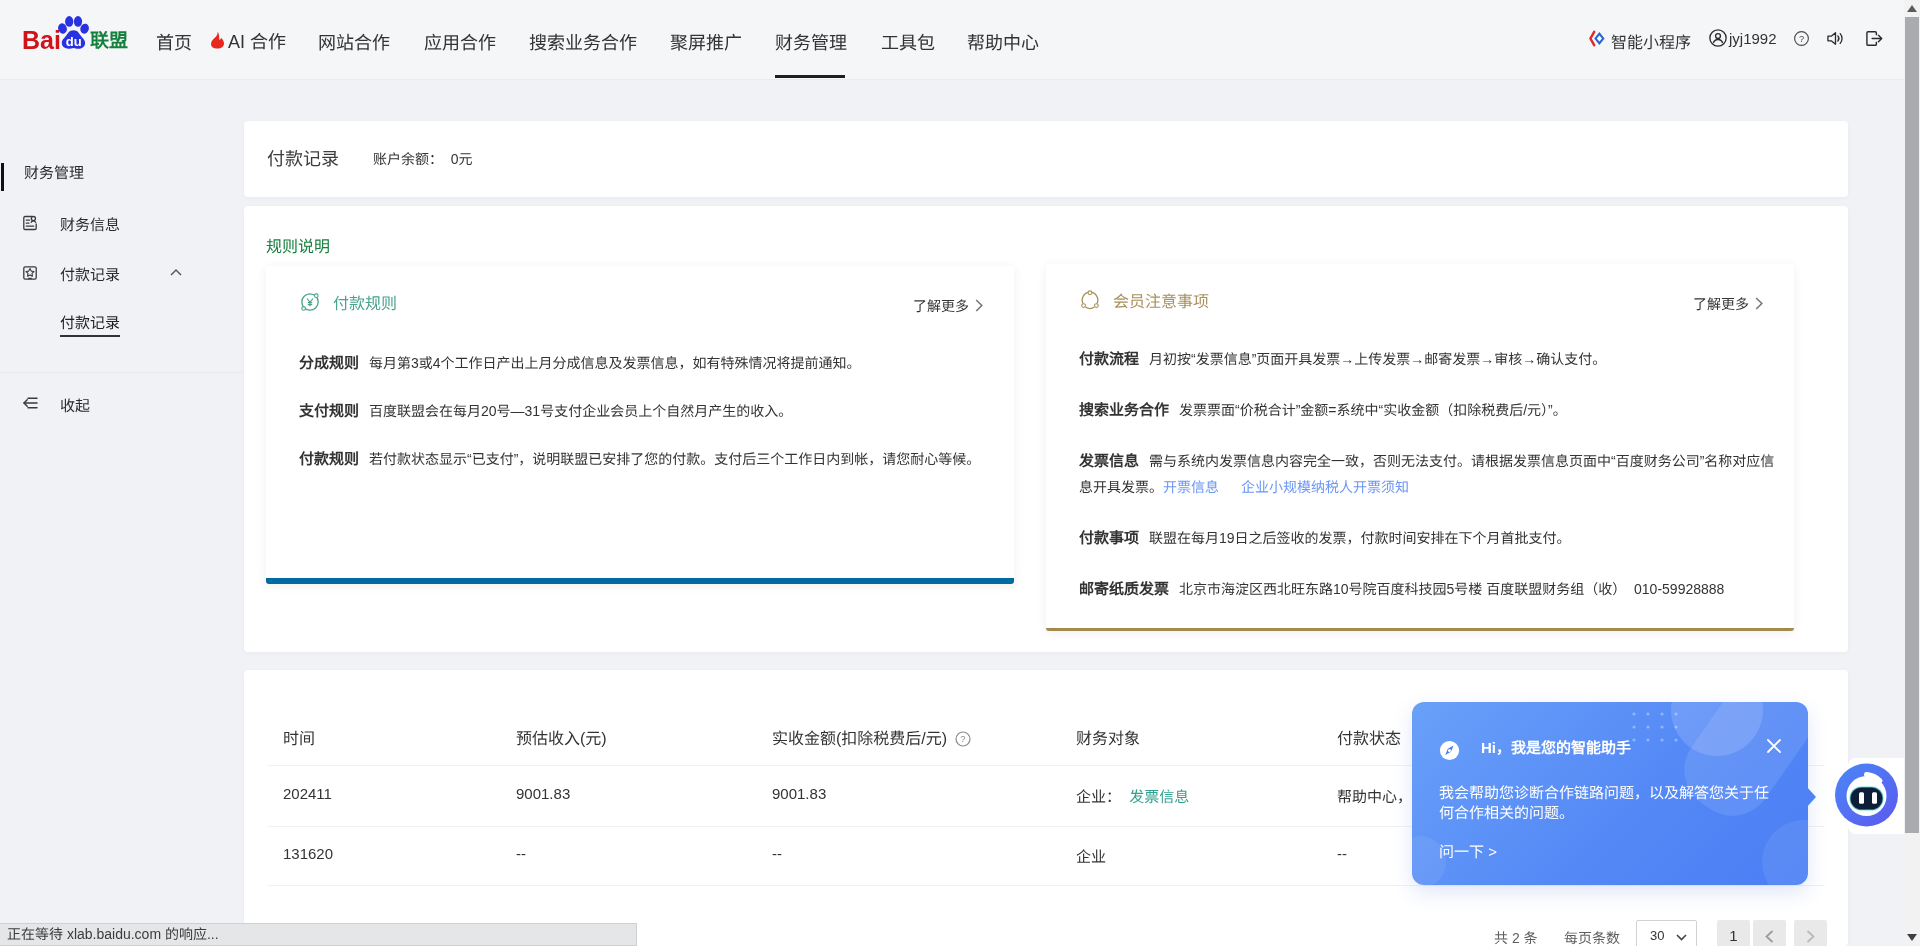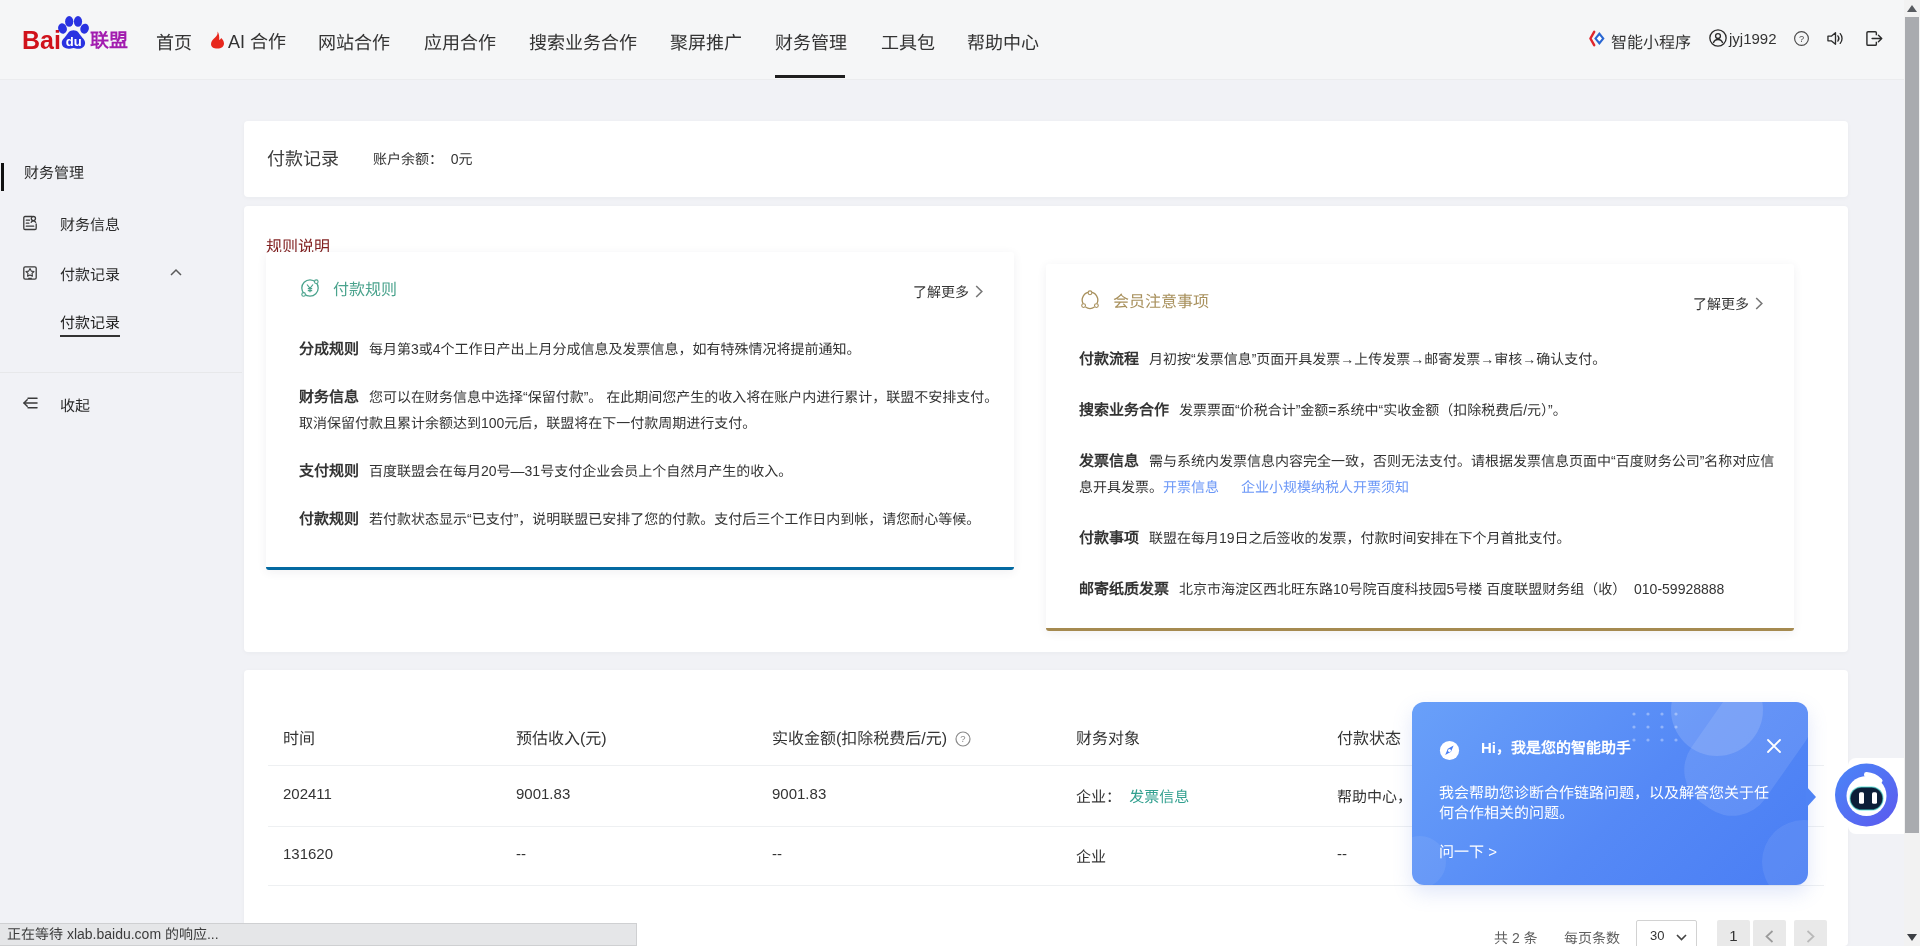--- a/index.html
+++ b/index.html
@@ -3,43 +3,43 @@
 <meta charset="utf-8">
 <title>付款记录</title>
 <style>
 *{margin:0;padding:0;box-sizing:border-box}
 html,body{width:1920px;height:946px;overflow:hidden}
 body{font-family:"Liberation Sans",sans-serif;background:#f1f2f6;color:#333;position:relative}
 
 #hd{position:absolute;left:0;top:0;width:1920px;height:80px;background:#f5f6f7;border-bottom:1px solid #ebecee}
 .logo{position:absolute;left:22px;top:12px;width:110px;height:40px}
 .logo .bai{position:absolute;left:0;top:16px;font-size:25px;font-weight:bold;color:#d0121b;line-height:25px}
-.logo .lm{position:absolute;left:68px;top:19px;font-size:19px;font-weight:bold;color:#a21caf;line-height:19px}
+.logo .lm{position:absolute;left:68px;top:19px;font-size:19px;font-weight:bold;color:#15803d;line-height:19px}
 #nav{position:absolute;left:0;top:0;height:80px;width:1100px}
 #nav .it{position:absolute;top:28px;font-size:18px;color:#333;white-space:nowrap;display:flex;align-items:center}
 #nav .it.act:after{content:"";position:absolute;left:0;width:70px;top:47px;height:3px;background:#1e1e1e}
 .hr-right .ic{position:absolute}
 .hr-right .txt{position:absolute;font-size:16px;color:#333;top:29px;white-space:nowrap}
 
 #sb{position:absolute;left:0;top:80px;width:243px;height:866px}
 .sb-bar{position:absolute;left:1px;top:83px;width:3px;height:28px;background:#111}
 .sb-t1{position:absolute;left:24px;top:81px;font-size:15px;color:#2b2b2b}
 .sb-item{position:absolute;left:60px;font-size:15px;color:#2b2b2b}
 .sb-ic{position:absolute;left:22px}
 .sb-sub{position:absolute;left:60px;top:231px;font-size:15px;color:#222;padding-bottom:3px;border-bottom:2px solid #333}
 .sb-div{position:absolute;left:0;top:292px;width:242px;height:1px;background:#e7e8ea}
 
 .card{position:absolute;background:#fff;border-radius:4px;box-shadow:0 1px 4px rgba(35,46,62,.04)}
 #card-top{left:244px;top:121px;width:1604px;height:76px}
 #card-top .h{position:absolute;left:23px;top:23px;font-size:18px;color:#3d3d3d}
 #card-top .bal{position:absolute;left:129px;top:27px;font-size:14px;color:#333}
 #card-rules{left:244px;top:206px;width:1604px;height:446px}
-#card-rules .h{position:absolute;left:22px;top:27px;font-size:16px;color:#7f1d1d}
+#card-rules .h{position:absolute;left:22px;top:27px;font-size:16px;color:#15803d}
 .icard{position:absolute;background:#fff;border-radius:3px;box-shadow:0 2px 10px rgba(60,70,90,.08)}
-#ic-a{left:22px;top:46px;width:748px;height:318px;border-bottom:3px solid #0369a1}
+#ic-a{left:22px;top:60px;width:748px;height:318px;border-bottom:6px solid #0369a1}
 #ic-b{left:802px;top:58px;width:748px;height:367px;border-bottom:3px solid #a58a50}
 .ic-head{position:absolute;top:24px;left:33px;display:flex;align-items:center}
 .ic-head .tt{font-size:16px;margin-left:12px}
 #ic-a .tt{color:#4aa38d}
 #ic-b .tt{color:#a8905c}
 .more{position:absolute;top:29px;right:31px;font-size:14px;color:#333}
 .more .ch{display:inline-block;margin-left:6px}
 .ic-body{position:absolute;left:33px;width:714px;font-size:14px;color:#333}
 #ic-a .ic-body{top:84px}
 #ic-b .ic-body{top:82px}
@@ -175,21 +175,20 @@
         <circle cx="17.3" cy="4.7" r="1.8" fill="#fff" stroke="#4aa38d" stroke-width="1.1"></circle>
         <circle cx="4.6" cy="17.4" r="1.8" fill="#fff" stroke="#4aa38d" stroke-width="1.1"></circle>
       </svg>
       <span class="tt">付款规则</span>
     </div>
     <div class="more">了解更多<span class="ch"><svg width="8" height="13" viewBox="0 0 8 13" style="vertical-align:-1px">
             <path d="M1.2 1 L6.8 6.5 L1.2 12" fill="none" stroke="#777" stroke-width="1.6"></path>
           </svg></span></div>
     <div class="ic-body">
       <p><b>分成规则</b>每月第3或4个工作日产出上月分成信息及发票信息，如有特殊情况将提前通知。</p>
-      <p><b>财务信息</b>您可以在财务信息中选择“保留付款”。 在此期间您产生的收入将在账户内进行累计，联盟不安排支付。<br>取消保留付款且累计余额达到100元后，联盟将在下一付款周期进行支付。</p>
       <p><b>支付规则</b>百度联盟会在每月20号—31号支付企业会员上个自然月产生的收入。</p>
       <p><b>付款规则</b>若付款状态显示“已支付”，说明联盟已安排了您的付款。支付后三个工作日内到帐，请您耐心等候。</p>
     </div>
   </div>
   <div class="icard" id="ic-b">
     <div class="ic-head">
       <svg width="22" height="22" viewBox="0 0 22 22">
         <path d="M11 3.2 a7.8 7.8 0 0 1 6.8 11.6 M15.5 18 a7.8 7.8 0 0 1 -9 0 M4.2 14.8 A7.8 7.8 0 0 1 11 3.2" fill="none" stroke="#a8905c" stroke-width="1.3"></path>
         <circle cx="11" cy="3.8" r="1.9" fill="#fff" stroke="#a8905c" stroke-width="1.1"></circle>
         <circle cx="4.6" cy="16.6" r="1.9" fill="#fff" stroke="#a8905c" stroke-width="1.1"></circle>

